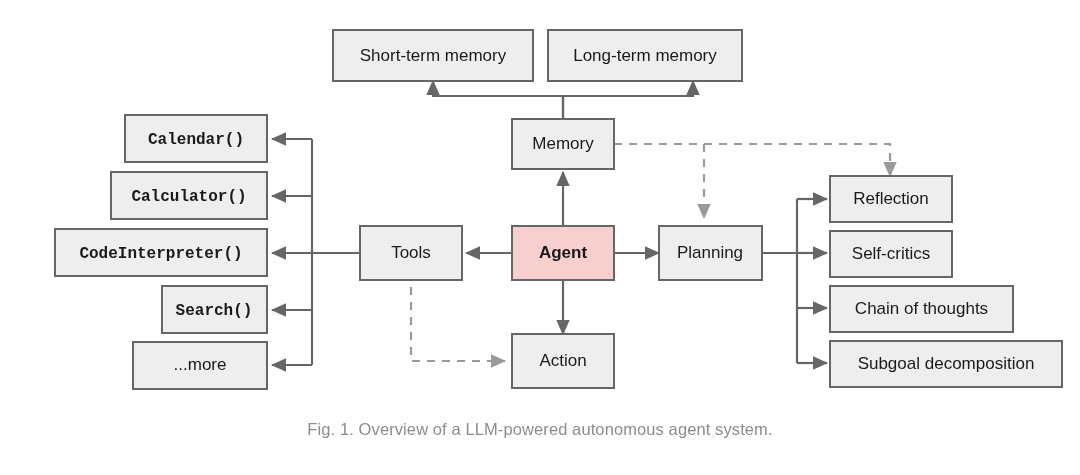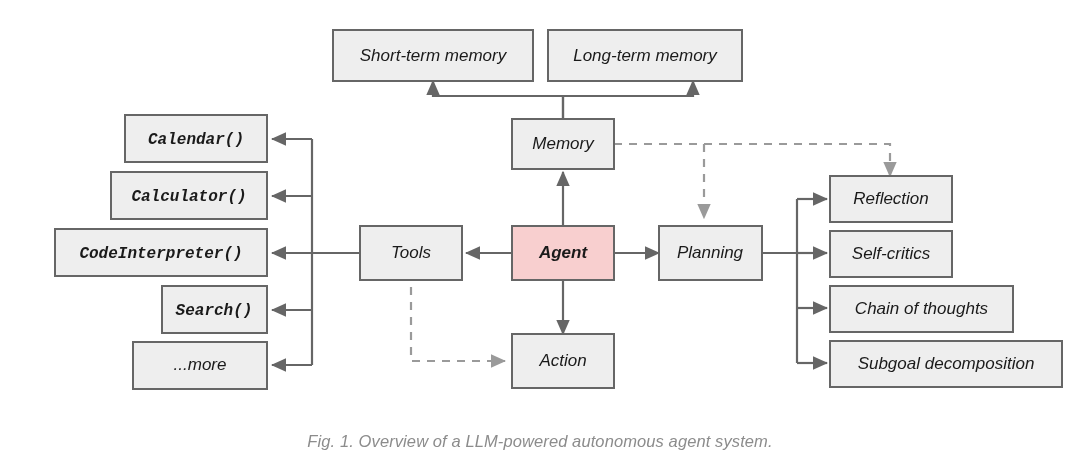--- a/index.html
+++ b/index.html
@@ -11,21 +11,20 @@
     width: 1080px;
     height: 475px;
     font-family: "Liberation Sans", sans-serif;
     overflow: hidden;
   }
   #figure-root {
     position: relative;
     width: 1080px;
     height: 388px;
     background: #ffffff;
-    font-style: italic;
   }
   svg.diagram {
     display: block;
     width: 1080px;
     height: 475px;
   }
   .node-rect {
     fill: #eeeeee;
     stroke: #666666;
     stroke-width: 2;
@@ -57,21 +56,21 @@
   }
   .edge.dashed {
     stroke: #9a9a9a;
     stroke-width: 2.2;
     stroke-dasharray: 8 7;
   }
   .caption {
     position: absolute;
     left: 0;
     right: 0;
-    top: 432px;
+    top: 420px;
     text-align: center;
     font-family: "Liberation Sans", sans-serif;
     font-size: 16.5px;
     color: #8c8c8c;
     letter-spacing: 0.1px;
   }
 </style>
 </head>
 <body>
 

